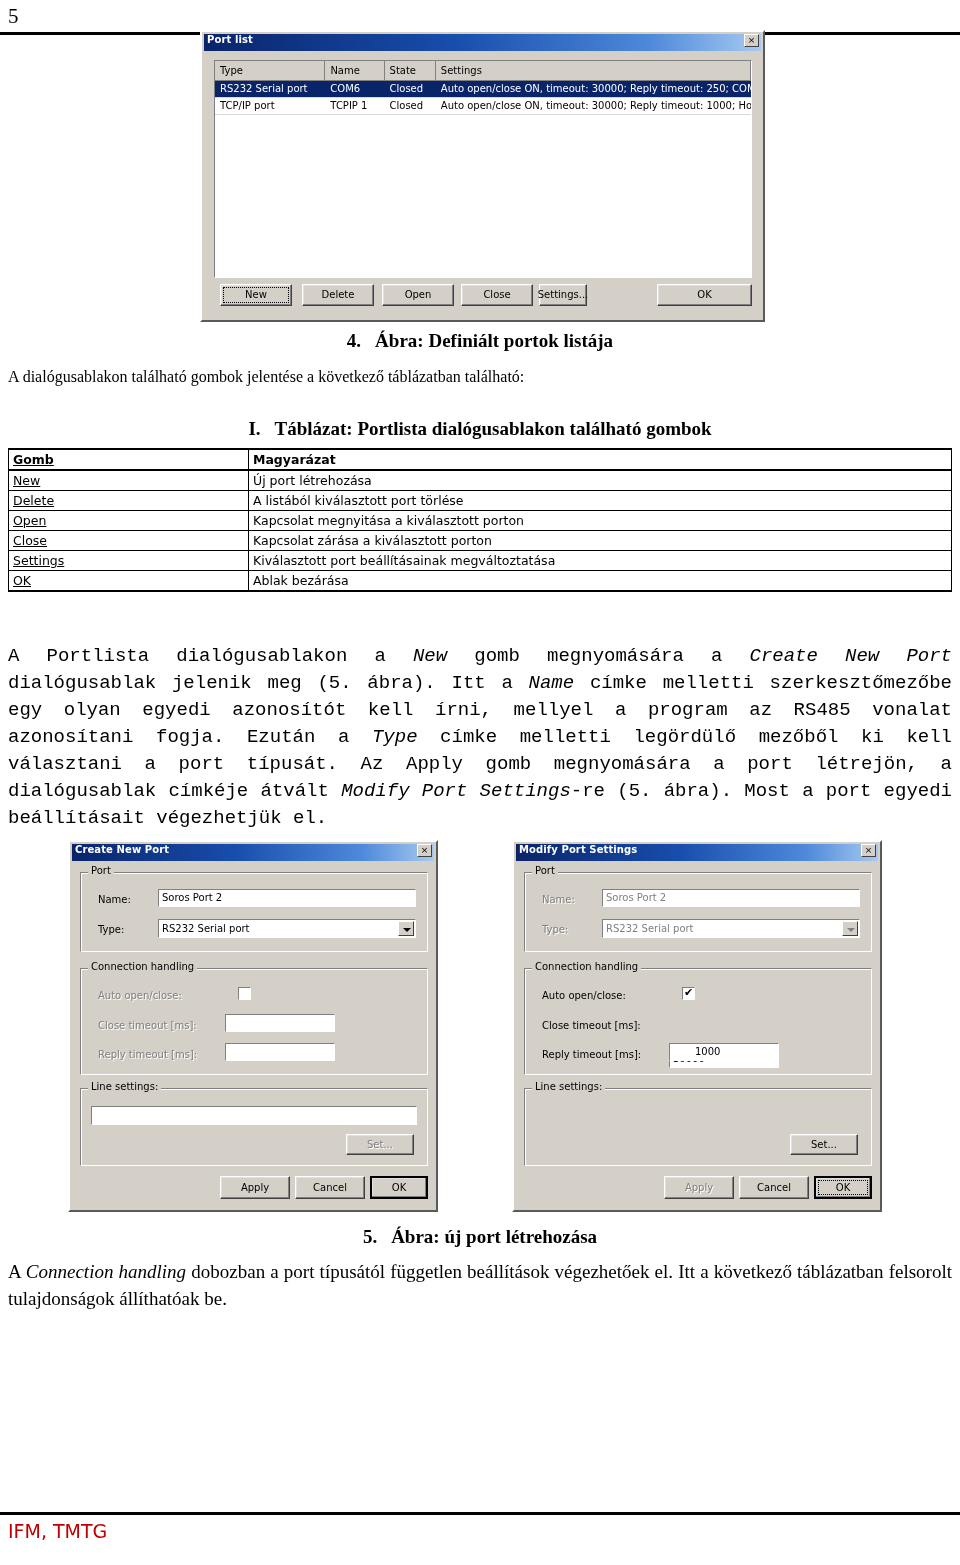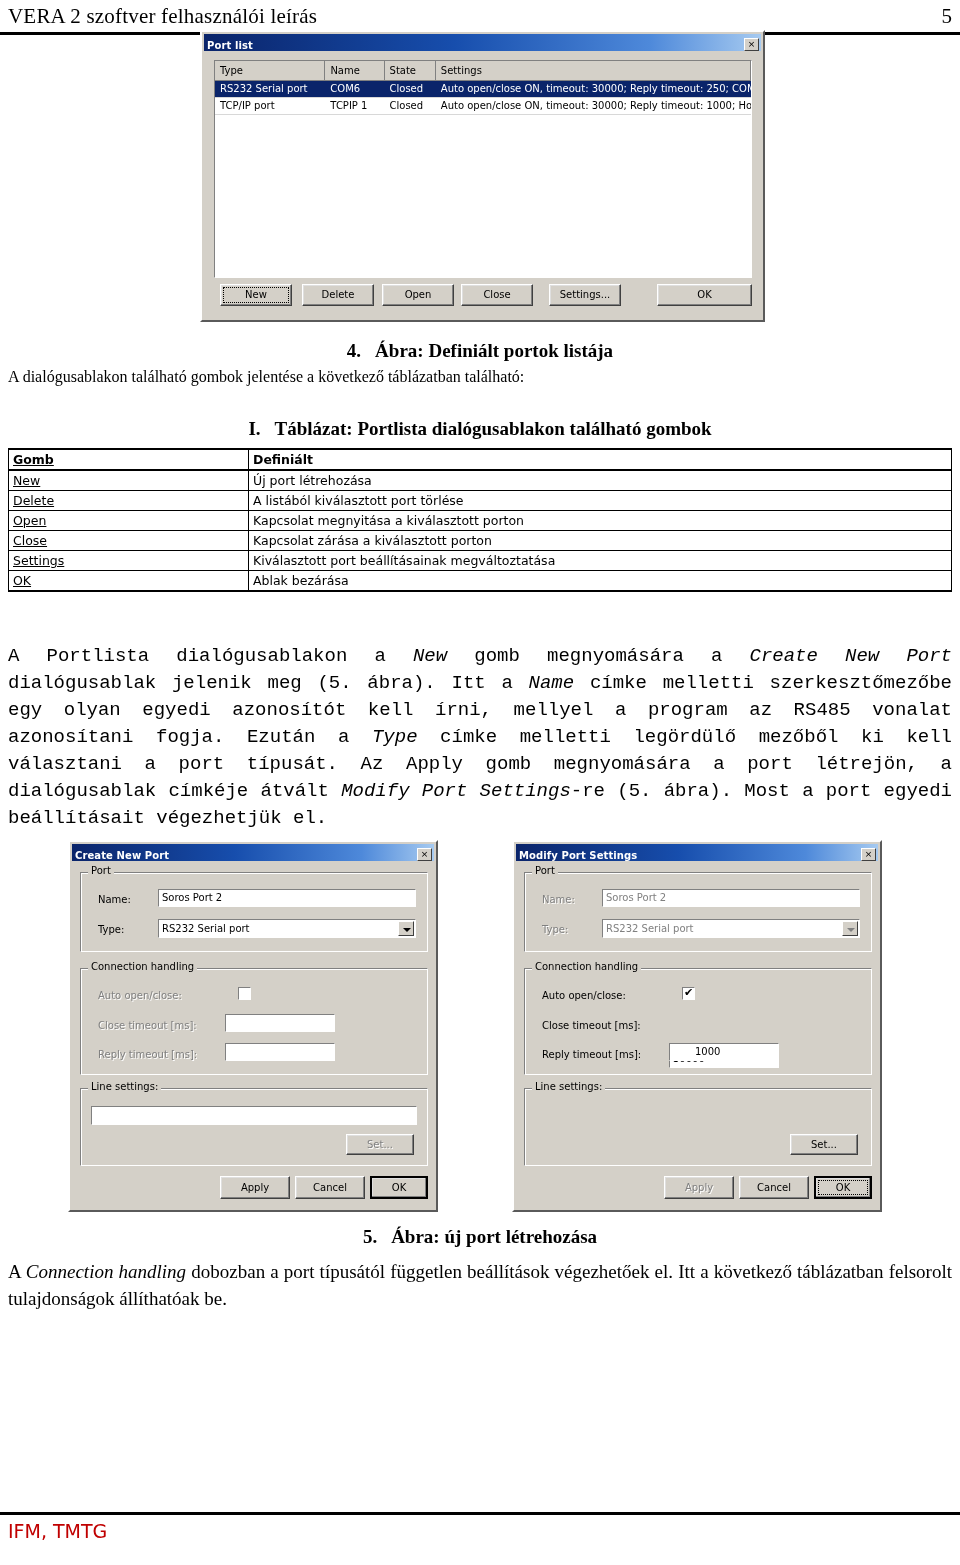--- a/index.html
+++ b/index.html
@@ -52,21 +52,21 @@
     border-right: 2px solid #5a5a5a;
     border-bottom: 2px solid #5a5a5a;
     box-sizing: border-box;
     font-family: "DejaVu Sans", sans-serif;
   }
   .win-titlebar {
     height: 17px;
     margin: 2px 2px 0 2px;
     background: linear-gradient(to right, #0a246a 0%, #174ead 45%, #4e89da 80%, #a6caf0 100%);
     display: flex;
-    align-items: flex-end;
+    align-items: flex-start;
     padding: 0 2px 0 3px;
     box-sizing: border-box;
   }
   .win-title {
     color: #ffffff;
     font-size: 10px;
     font-weight: bold;
     font-family: "DejaVu Sans", sans-serif;
     letter-spacing: 0.1px;
     flex: 1;
@@ -176,21 +176,21 @@
     position: absolute;
     left: 2px; right: 2px; top: 2px; bottom: 2px;
     border: 1px dotted #000;
   }
 
   #port-list-window .btn { height: 22px; top: 252px; }
   #pl-new      { left: 18px;  width: 72px; }
   #pl-delete   { left: 100px; width: 72px; }
   #pl-open     { left: 180px; width: 72px; }
   #pl-close    { left: 259px; width: 72px; }
-  #pl-settings { left: 337px; width: 72px; margin-left: 10px; }
+  #pl-settings { left: 337px; width: 48px; }
   #pl-ok       { left: 455px; width: 95px; }
 
   
   .fig-caption {
     position: absolute;
     width: 100%;
     text-align: center;
     font-family: "Liberation Serif", serif;
     font-weight: bold;
     font-size: 19px;
@@ -376,21 +376,20 @@
     top: 1520px;
     font-family: "DejaVu Sans", sans-serif;
     font-size: 19px;
     color: #c00000;
   }
 </style>
 </head>
 <body>
 
 <div class="page-header">
-  <span class="title">VERA 2 szoftver felhasználói leírás</span>
   <span class="pageno">5</span>
 </div>
 <div class="header-rule"></div>
 
 <div class="win" id="port-list-window">
   <div class="win-titlebar">
     <span class="win-title">Port list</span>
     <span class="win-close">×</span>
   </div>
 
@@ -416,35 +415,35 @@
   </div>
 
   <div class="btn focused" id="pl-new">New</div>
   <div class="btn" id="pl-delete">Delete</div>
   <div class="btn" id="pl-open">Open</div>
   <div class="btn" id="pl-close">Close</div>
   <div class="btn" id="pl-settings">Settings...</div>
   <div class="btn" id="pl-ok">OK</div>
 </div>
 
-<div class="fig-caption" style="top:340px;">
+<div class="fig-caption" style="top:330px;">
   <span class="num">4.</span><span>Ábra: Definiált portok listája</span>
 </div>
 
 <div class="body-line" style="top:363px; left:8px; width:944px;">A dialógusablakon található gombok jelentése a következő táblázatban található:</div>
 
 <div class="table-title" style="top:418px;">
   <span class="num">I.</span><span>Táblázat: Portlista dialógusablakon található gombok</span>
 </div>
 
 <table id="gomb-table">
   <thead>
     <tr>
       <th class="col-a">Gomb</th>
-      <th>Definiált</th>
+      <th>Magyarázat</th>
     </tr>
   </thead>
   <tbody>
     <tr>
       <td class="col-a">New</td>
       <td>Új port létrehozása</td>
     </tr>
     <tr>
       <td class="col-a">Delete</td>
       <td>A listából kiválasztott port törlése</td>

